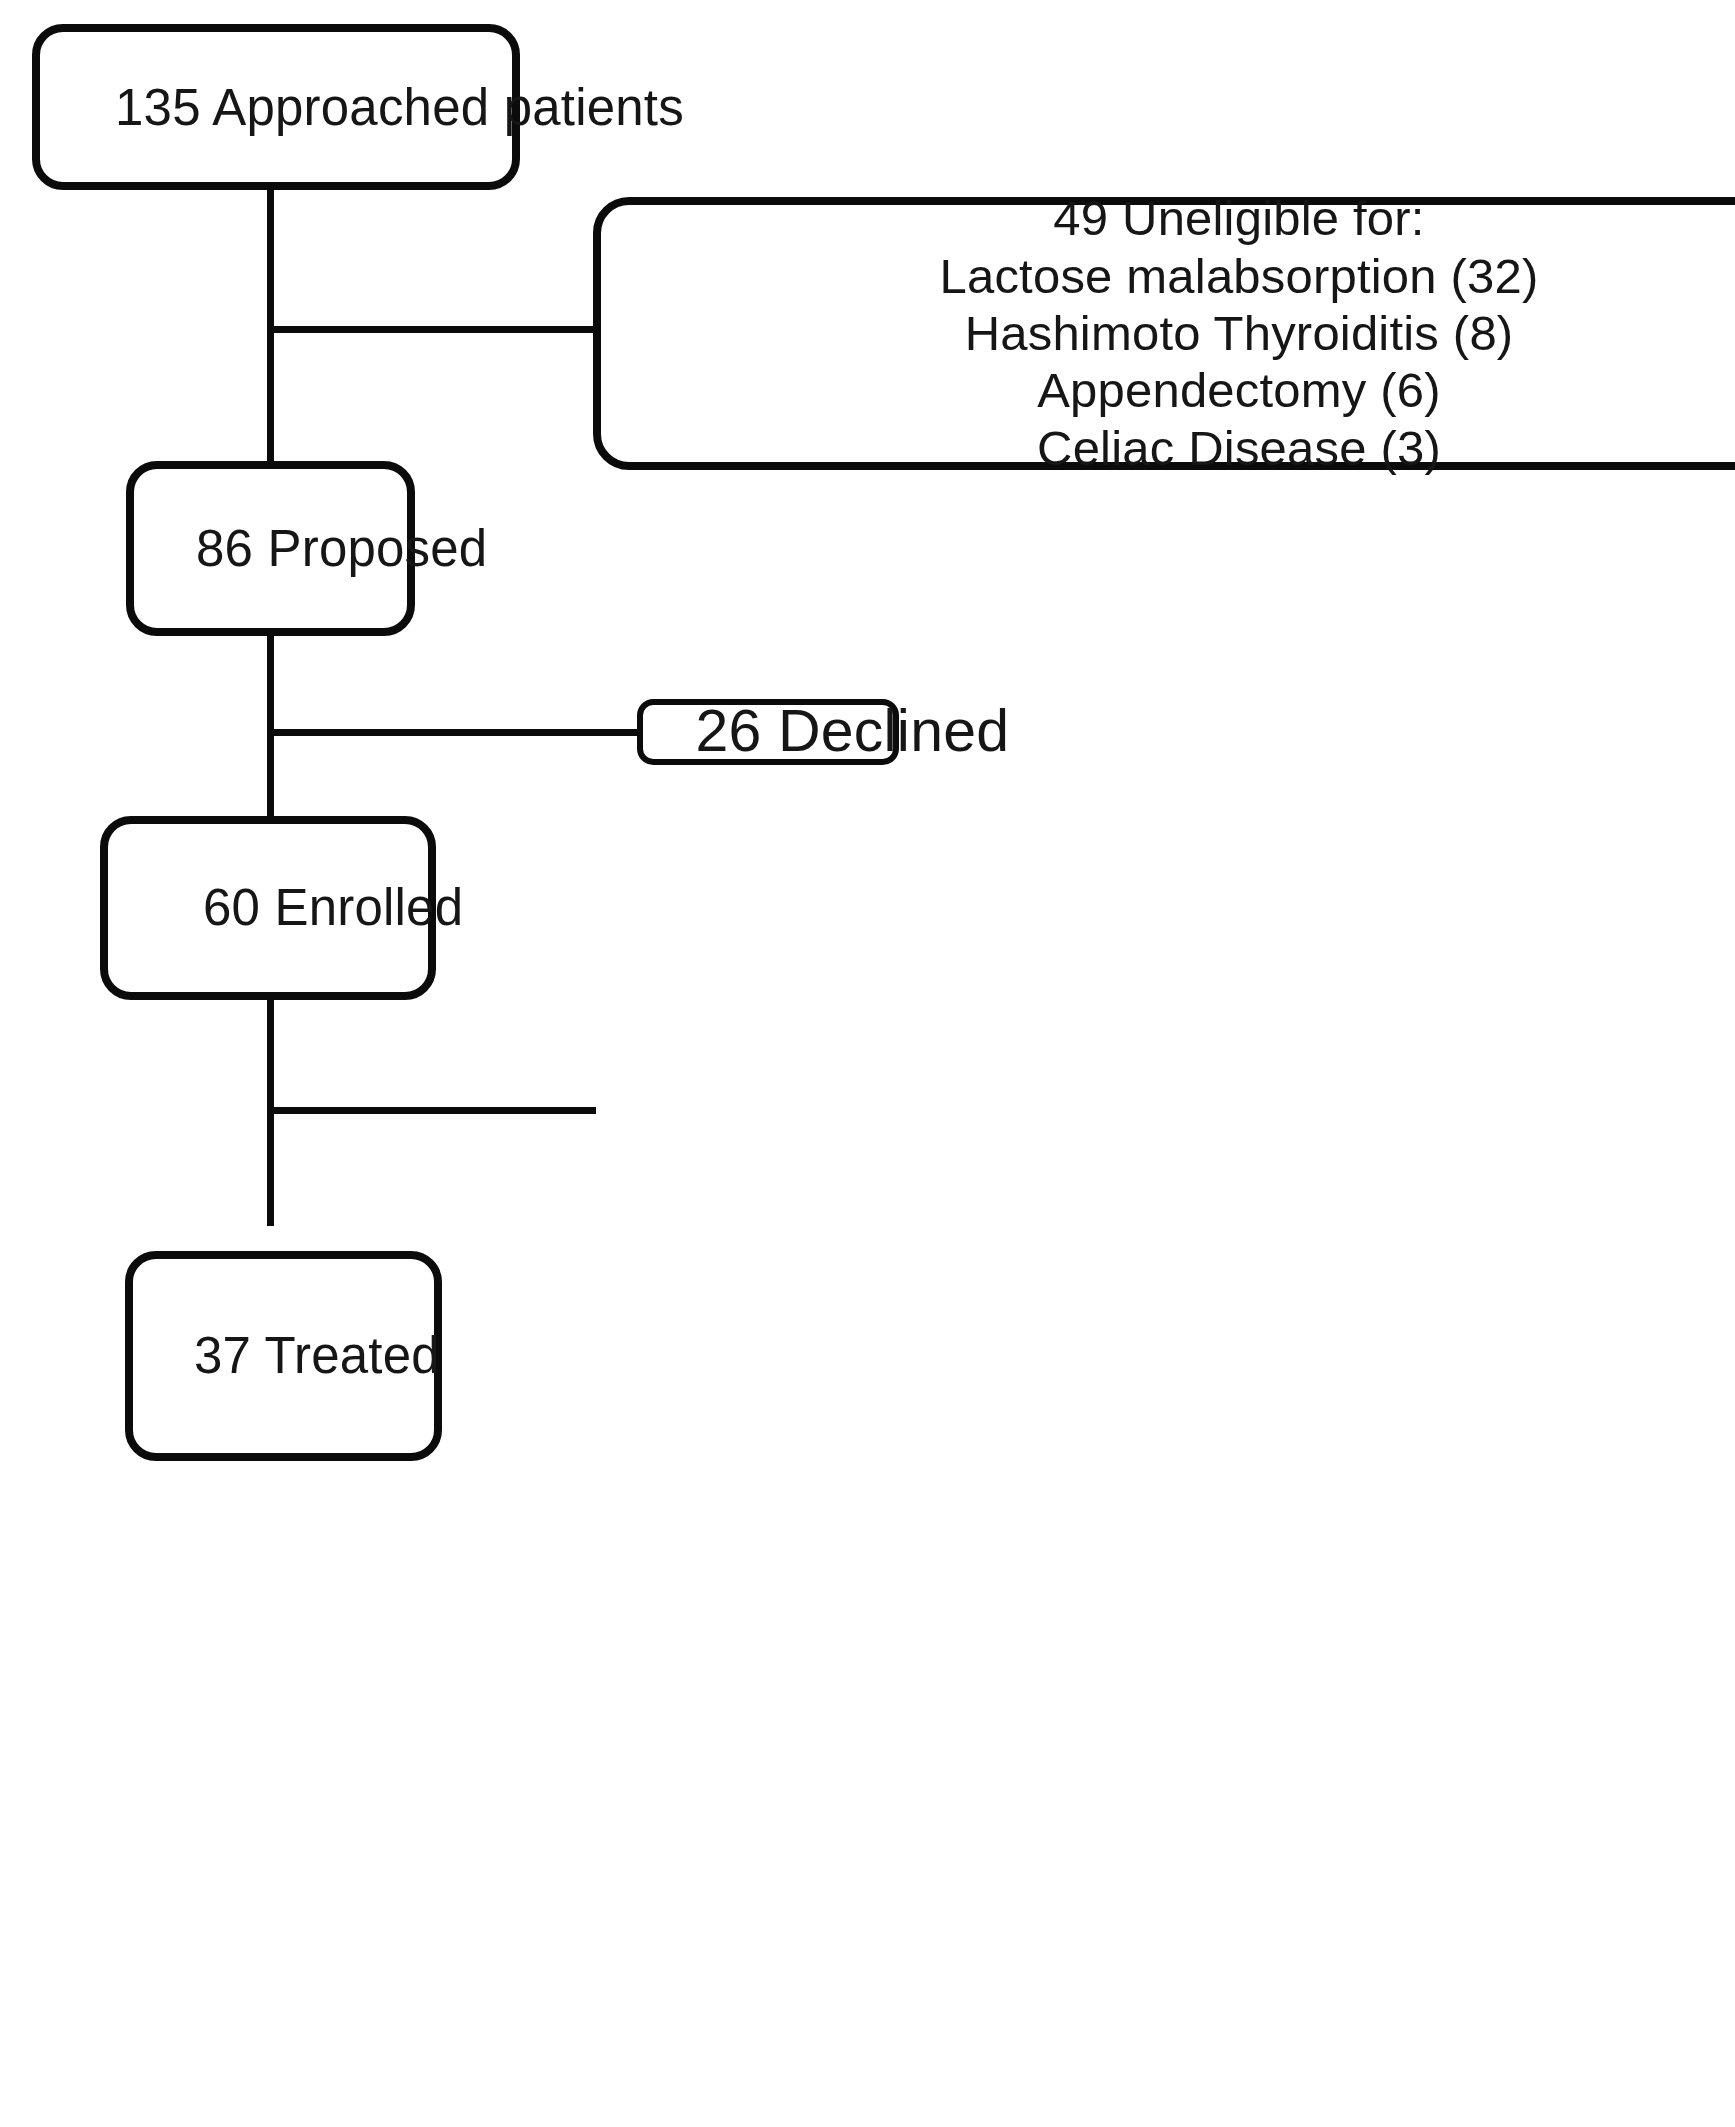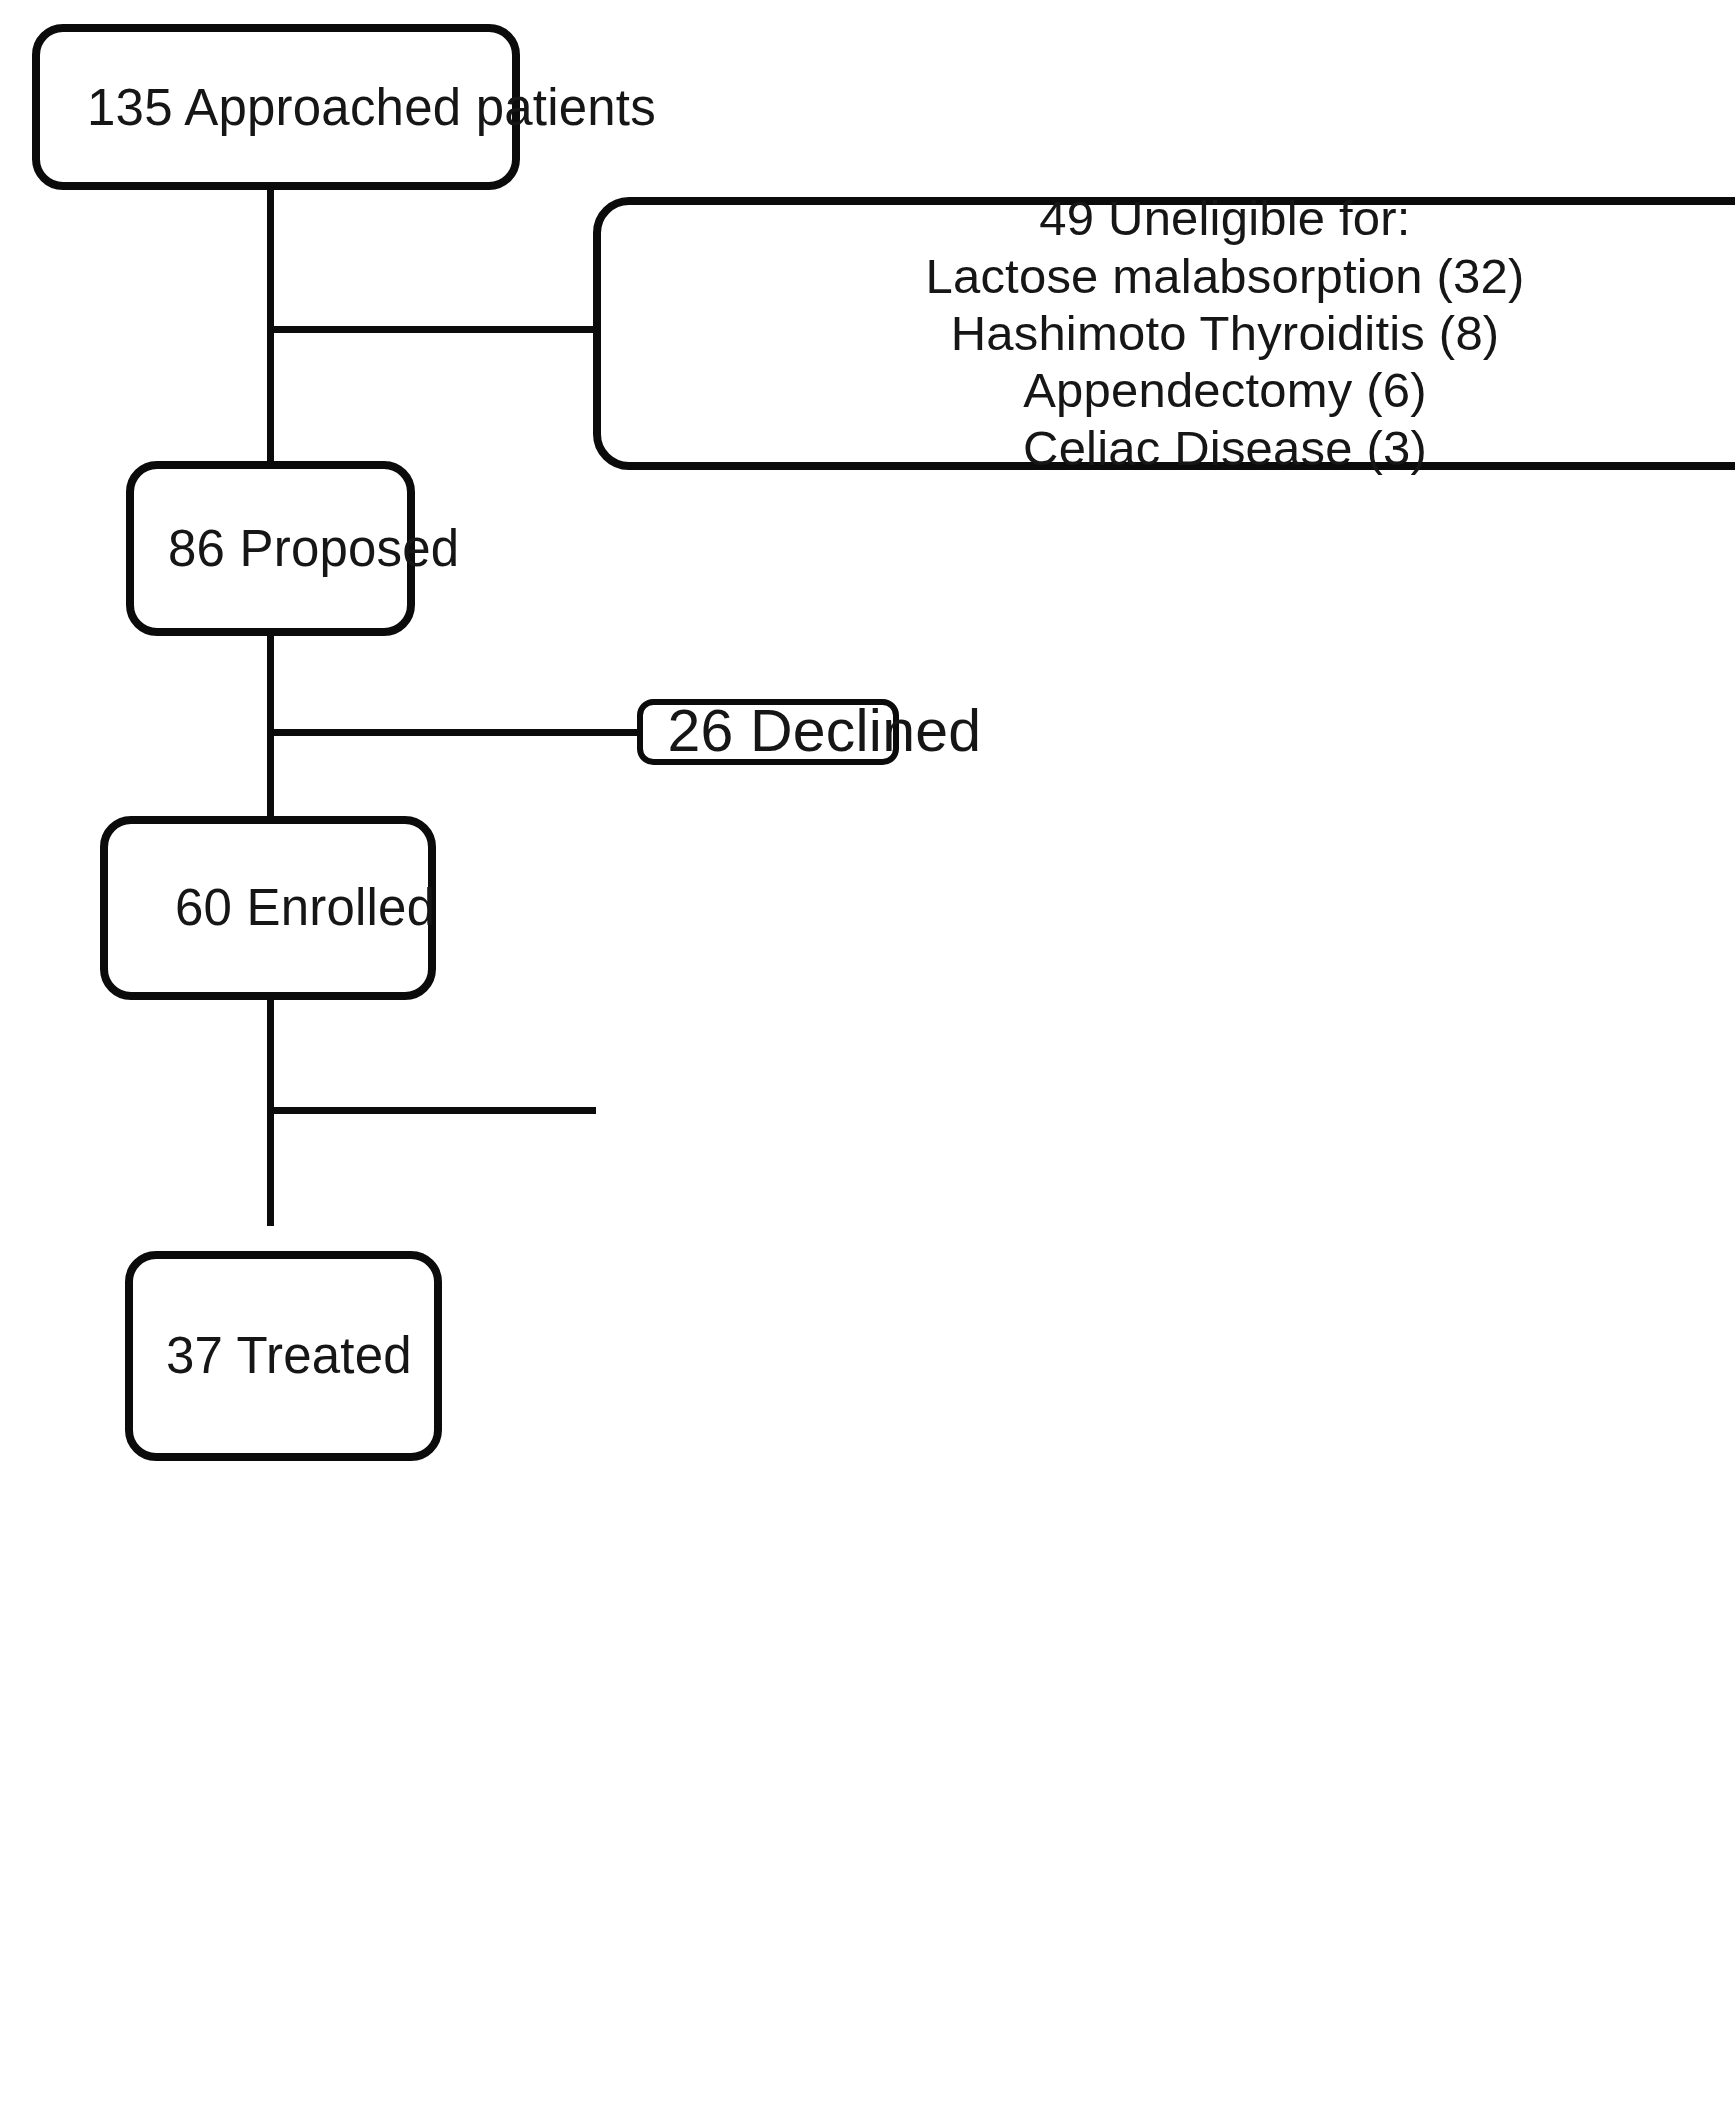--- a/index.html
+++ b/index.html
@@ -20,20 +20,21 @@
   }
   .node {
     position: absolute;
     box-sizing: border-box;
     background: #ffffff;
     border: 8.1px solid #0b0b0b;
     border-radius: 31px;
     display: flex;
     align-items: center;
     z-index: 3;
+    padding-left: 28px;
   }
   .node .node-label {
     display: block;
     width: 100%;
     font-size: 51px;
     line-height: 1.32;
     letter-spacing: 0.2px;
     white-space: pre;
     color: #161616;
   }

